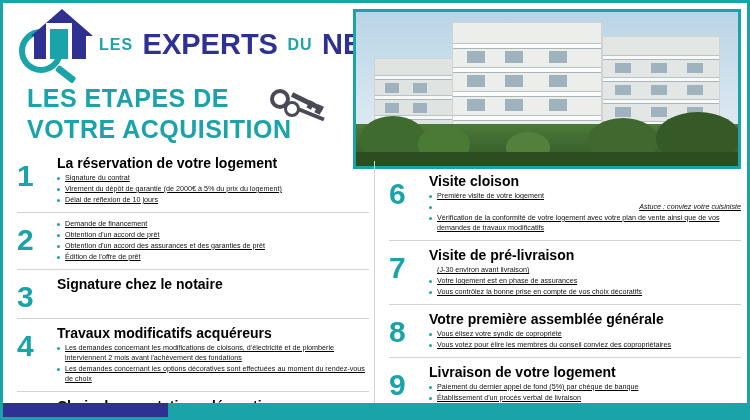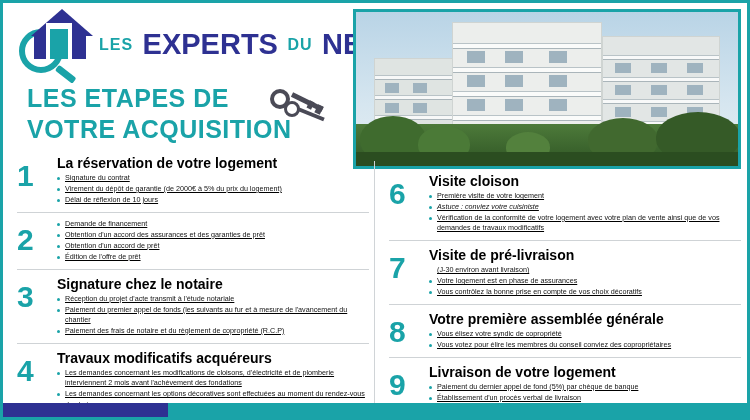--- a/index.html
+++ b/index.html
@@ -162,21 +162,21 @@
   }
   .bullets { list-style:none; margin:0; padding:0;text-decoration:underline; }
   .bullets li {
     position:relative; font-size:7.2px; color:#111; line-height:1.45;
     padding-left:8px; margin-bottom:0.5px;
   }
   .bullets li:before {
     content:""; position:absolute; left:0; top:4px;
     width:3px; height:3px; background:#1aa3a8; border-radius:50%;
   }
-  .bullets li.note { font-style:italic; }
+  .bullets li.note { font-style:italic;text-align:right; }
   .bullets li.nodot { padding-left:8px; }
   .bullets li.nodot:before { display:none; }
   .divider {
     border:0; border-top:1px solid #cfd3d6; margin:3px 0 4px 0;
   }
   .vdivider {
     position:absolute; left:371px; top:158px; width:1px; height:246px;
     background:#d0d4d7;
   }
   
@@ -292,37 +292,32 @@
         </ul>
       </div>
     </div>
     <hr class="divider">
 
     <div class="step">
       <div class="step-num">2</div>
       <div class="step-body">
         <ul class="bullets">
           <li>Demande de financement</li>
+          <li>Obtention d'un accord de prêt</li>
           <li>Obtention d'un accord des assurances et des garanties de prêt</li>
-          <li>Obtention d'un accord de prêt</li>
           <li>Édition de l'offre de prêt</li>
         </ul>
       </div>
     </div>
     <hr class="divider">
 
     <div class="step">
       <div class="step-num">3</div>
       <div class="step-body">
         <div class="step-title">Signature chez le notaire</div>
-        <ul class="bullets">
-          <li>Réception du projet d'acte transmit à l'étude notariale</li>
-          <li>Paiement du premier appel de fonds (les suivants au fur et à mesure de l'avancement du chantier</li>
-          <li>Paiement des frais de notaire et du règlement de copropriété (R.C.P)</li>
-        </ul>
       </div>
     </div>
     <hr class="divider">
 
     <div class="step">
       <div class="step-num">4</div>
       <div class="step-body">
         <div class="step-title">Travaux modificatifs acquéreurs</div>
         <ul class="bullets">
           <li>Les demandes concernant les modifications de cloisons, d'électricité et de plomberie interviennent 2 mois avant l'achèvement des fondations</li>

